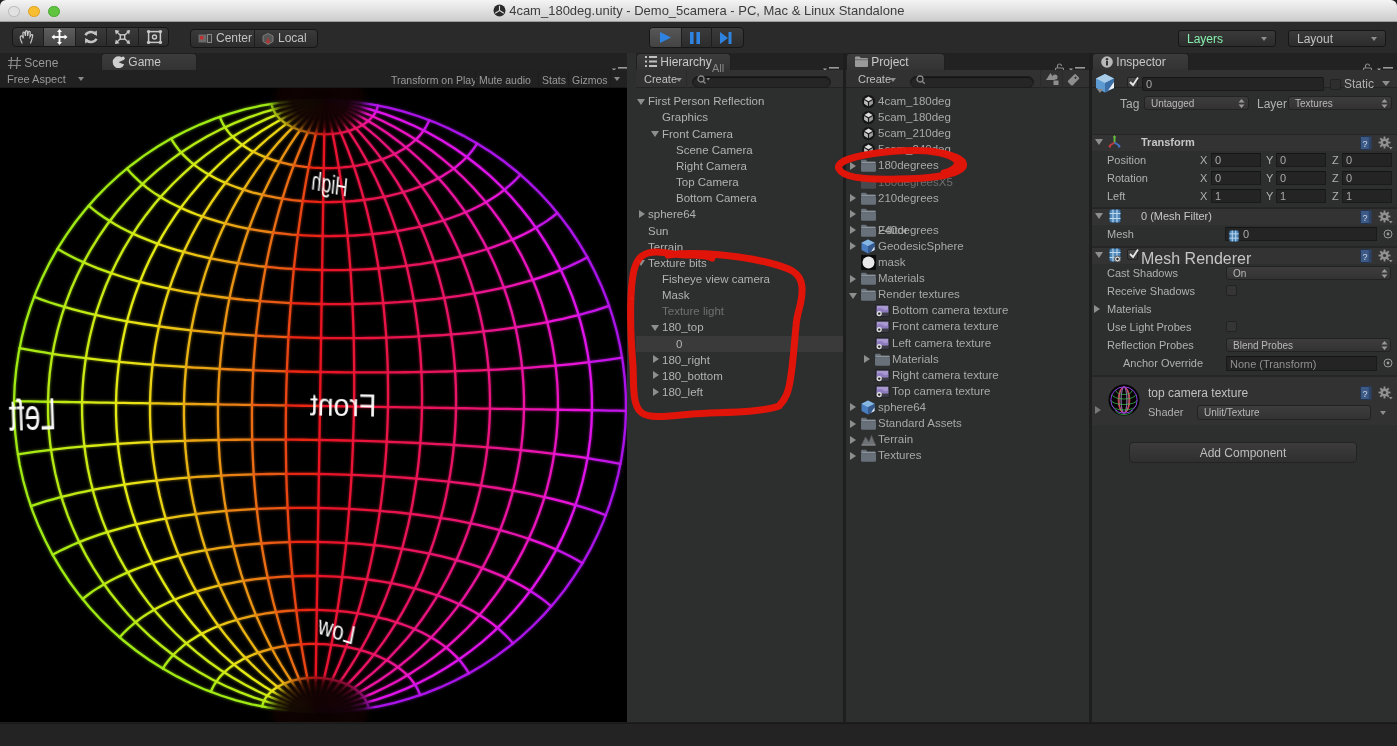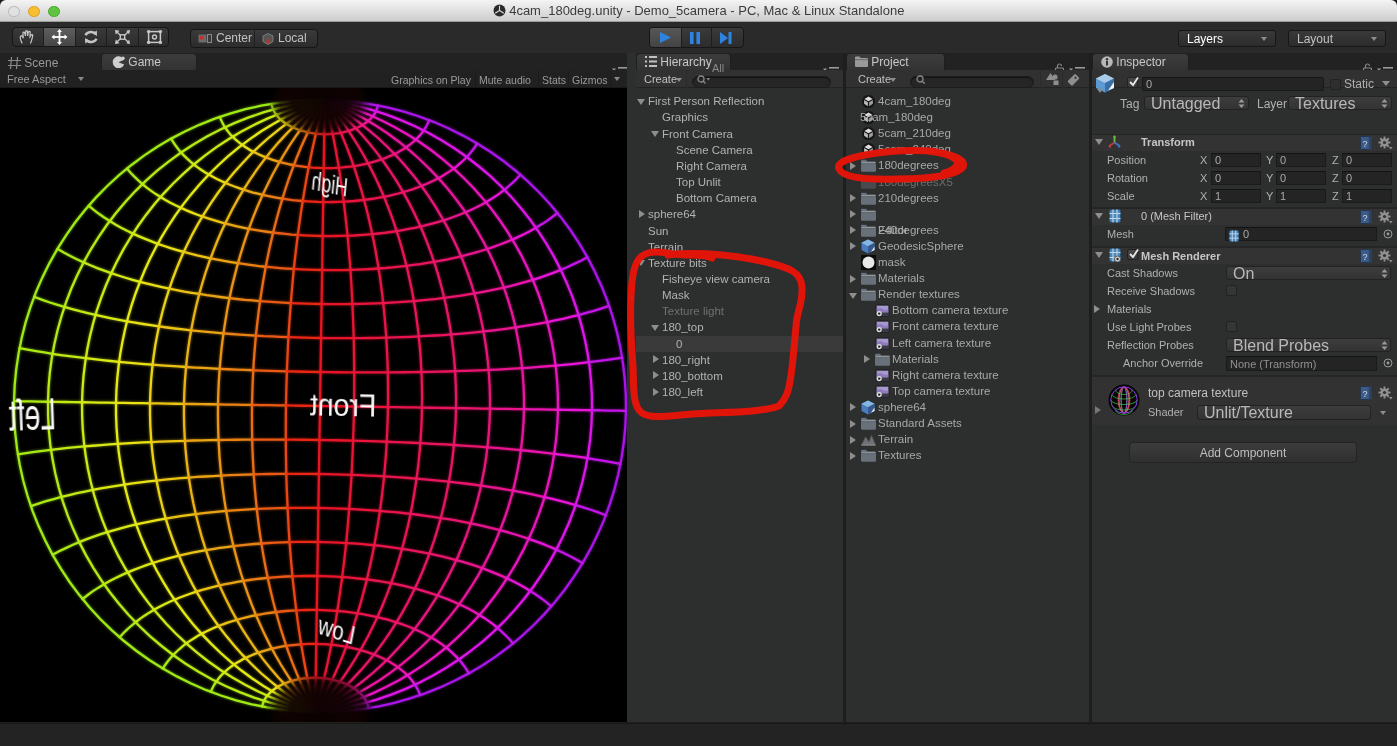--- a/index.html
+++ b/index.html
@@ -16,21 +16,21 @@
 .create{color:#c0c0c0;font-size:11px;position:absolute;top:73px}
 .search{position:absolute;top:75.5px;height:12px;border-radius:7px;background:#262626;border:1px solid #1c1c1c;box-shadow:inset 0 1px 1px rgba(0,0,0,.5)}
 .menu3{position:absolute;color:#a0a0a0}
 .row{position:absolute;height:16px;font-size:11.5px;color:#b2b2b2;white-space:nowrap}
 .tri{position:absolute;width:0;height:0;border-style:solid}
 .trir{border-width:4.5px 0 4.5px 6.5px;border-color:transparent transparent transparent #8e8e8e}
 .trid{border-width:6.5px 4.5px 0 4.5px;border-color:#8e8e8e transparent transparent transparent}
 #statusbar{position:absolute;left:0;top:723px;width:1397px;height:23px;background:#232323;border-top:1px solid #181818}
 .ins-label{position:absolute;font-size:11px;color:#b0b0b0;white-space:nowrap}
 .fld{position:absolute;background:#242424;border:1px solid #1a1a1a;border-top-color:#141414;color:#a8a8a8;font-size:11px;padding-left:3px}
-.dd{position:absolute;background:linear-gradient(#3d3d3d,#333333);border:1px solid #222222;border-radius:3px;color:#b8b8b8;font-size:16px;padding-left:6px}
+.dd{position:absolute;background:linear-gradient(#3d3d3d,#333333);border:1px solid #222222;border-radius:3px;color:#b8b8b8;font-size:10px;padding-left:6px}
 .hdr{position:absolute;left:1092px;width:305px;height:17px;background:#333333;border-top:1px solid #252525;font-size:11px;font-weight:bold;color:#c6c6c6}
 .cb{position:absolute;width:11px;height:11px;background:linear-gradient(#484848,#383838);border:1px solid #222;border-radius:2px}
 </style></head><body>
 <div id="win"></div>
 
 <div id="titlebar">
 <div class="tl" style="left:8px;background:#e1e1e1;border:1px solid #b8b8b8"></div>
 <div class="tl" style="left:28px;background:#f6be30;border:1px solid #dFa023"></div>
 <div class="tl" style="left:48px;background:#61c441;border:1px solid #47a82c"></div>
 <div id="title"><svg width="13" height="13" viewBox="0 0 24 24" style="vertical-align:-2px">
@@ -110,21 +110,21 @@
     </svg>
 <svg class="abs" style="left:689px;top:9.5px" width="12" height="12" viewBox="0 0 12 12">
       <rect x="1" y="0" width="3.6" height="12" fill="#2f83e0"></rect>
       <rect x="7.4" y="0" width="3.6" height="12" fill="#2f83e0"></rect>
     </svg>
 <svg class="abs" style="left:719px;top:9.5px" width="14" height="12" viewBox="0 0 14 12">
       <path d="M1 0 L9 6 L1 12 Z" fill="#2f83e0"></path>
       <rect x="9.5" y="0" width="3" height="12" fill="#2f83e0"></rect>
     </svg>
 <div class="tbtn" style="left:1178px;top:8px;width:98px;height:17px;border-radius:3px"></div>
-<div class="abs" style="left:1187px;top:9.5px;font-size:12px;color:#ffffff">Layers</div>
+<div class="abs" style="left:1187px;top:9.5px;font-size:12px;color:#86efac">Layers</div>
 <div class="tri trid" style="left:1261px;top:15px;border-width:4.5px 3.5px 0 3.5px"></div>
 <div class="tbtn" style="left:1288px;top:8px;width:98px;height:17px;border-radius:3px"></div>
 <div class="abs" style="left:1297px;top:9.5px;font-size:12px;color:#c0c0c0">Layout</div>
 <div class="tri trid" style="left:1371px;top:15px;border-width:4.5px 3.5px 0 3.5px"></div>
 </div>
 <div class="tabstrip" style="left:0;width:635px"></div>
 <div class="tabghost" style="left:8px;top:56px"><svg width="13" height="12" viewBox="0 0 13 12" style="vertical-align:-2px">
       <path d="M3.5 0 L2.5 12 M9.5 0 L8.5 12 M0 3.5 L13 3.5 M0 8.5 L13 8.5" stroke="#8a8a8a" stroke-width="1.2"></path>
     </svg> Scene</div>
 <div class="tab" style="left:101px;width:96px;padding-left:10px;padding-top:1px"><svg width="13" height="12" viewBox="0 0 13 12" style="vertical-align:-2px">
@@ -133,21 +133,21 @@
     </svg> Game</div>
 <div class="menu3" style="left:612px;top:62px"><svg width="16" height="9" viewBox="0 0 16 9">
       <path d="M0 1.5 L4 1.5 L2 4 Z" fill="#999"></path>
       <rect x="6" y="0" width="10" height="1.6" fill="#999"></rect>
       <rect x="6" y="3.4" width="10" height="1.6" fill="#999"></rect>
       <rect x="6" y="6.8" width="10" height="1.6" fill="#999"></rect>
     </svg></div>
 <div class="ptool" style="left:0;width:635px;background:#212121;border-bottom:1px solid #181818"></div>
 <div class="abs" style="left:7px;top:73px;font-size:11px;color:#9a9a9a">Free Aspect</div>
 <div class="tri trid" style="left:78px;top:77px;border-width:4px 3px 0 3px;border-top-color:#8a8a8a"></div>
-<div class="abs" style="left:391px;top:73.5px;font-size:10.5px;color:#9a9a9a">Graphics on Play</div>
+<div class="abs" style="left:391px;top:73.5px;font-size:10.5px;color:#9a9a9a">Transform on Play</div>
 <div class="abs" style="left:479px;top:73.5px;font-size:10.5px;color:#9a9a9a">Mute audio</div>
 <div class="abs" style="left:542px;top:73.5px;font-size:10.5px;color:#9a9a9a">Stats</div>
 <div class="abs" style="left:572px;top:73.5px;font-size:10.5px;color:#9a9a9a">Gizmos</div>
 <div class="abs" style="left:475.0px;top:71px;width:1px;height:17px;background:#1b1b1b"></div>
 <div class="abs" style="left:537.5px;top:71px;width:1px;height:17px;background:#1b1b1b"></div>
 <div class="abs" style="left:567.5px;top:71px;width:1px;height:17px;background:#1b1b1b"></div>
 <div class="abs" style="left:610.0px;top:71px;width:1px;height:17px;background:#1b1b1b"></div>
 <div class="tri trid" style="left:614px;top:77px;border-width:4px 3px 0 3px;border-top-color:#8a8a8a"></div>
 <div class="abs" style="left:0;top:88px;width:627px;height:634px;background:#000;overflow:hidden">
 <svg width="628" height="635" viewBox="0 0 628 635" style="position:absolute;left:0;top:0">
@@ -587,21 +587,21 @@
       <circle cx="7.2" cy="3.6" r="1.1" fill="#333"></circle>
     </g>
   </svg>
 <div class="tri trid" style="left:637px;top:98.7px"></div>
 <div class="row" style="left:648px;top:93.2px;color:#b2b2b2;line-height:16px">First Person Reflection</div>
 <div class="row" style="left:662px;top:109.4px;color:#b2b2b2;line-height:16px">Graphics</div>
 <div class="tri trid" style="left:651px;top:131.0px"></div>
 <div class="row" style="left:662px;top:125.5px;color:#b2b2b2;line-height:16px">Front Camera</div>
 <div class="row" style="left:676px;top:141.7px;color:#b2b2b2;line-height:16px">Scene Camera</div>
 <div class="row" style="left:676px;top:157.8px;color:#b2b2b2;line-height:16px">Right Camera</div>
-<div class="row" style="left:676px;top:174.0px;color:#b2b2b2;line-height:16px">Top Unlit</div>
+<div class="row" style="left:676px;top:174.0px;color:#b2b2b2;line-height:16px">Top Camera</div>
 <div class="row" style="left:676px;top:190.2px;color:#b2b2b2;line-height:16px">Bottom Camera</div>
 <div class="tri trir" style="left:639px;top:209.8px"></div>
 <div class="row" style="left:648px;top:206.3px;color:#b2b2b2;line-height:16px">sphere64</div>
 <div class="row" style="left:648px;top:222.5px;color:#b2b2b2;line-height:16px">Sun</div>
 <div class="row" style="left:648px;top:238.6px;color:#b2b2b2;line-height:16px">Terrain</div>
 <div class="tri trid" style="left:637px;top:260.3px"></div>
 <div class="row" style="left:648px;top:254.8px;color:#b2b2b2;line-height:16px">Texture bits</div>
 <div class="row" style="left:662px;top:271.0px;color:#b2b2b2;line-height:16px">Fisheye view camera</div>
 <div class="row" style="left:662px;top:287.1px;color:#b2b2b2;line-height:16px">Mask</div>
 <div class="row" style="left:662px;top:303.3px;color:#707070;line-height:16px">Texture light</div>
@@ -629,21 +629,21 @@
 <div class="abs" style="left:861px;top:110.1px;width:15px;height:15px;">
     <svg width="15" height="15" viewBox="0 0 24 24" style="position:absolute;left:0;top:0">
       <circle cx="12" cy="12" r="10.5" fill="#151515"></circle>
       <g fill="#e8e8e8">
         <path d="M12 4 L18.5 8 L12 11.5 L5.5 8 Z" opacity="0.95"></path>
         <path d="M5 9.5 L11 13 L11 19.5 L5 15.5 Z" opacity="0.8"></path>
         <path d="M19 9.5 L13 13 L13 19.5 L19 15.5 Z" opacity="0.65"></path>
       </g>
     </svg>
   </div>
-<div class="row" style="left:860px;top:110.1px;color:#a8a8a8;line-height:15.5px">5cam_180deg</div>
+<div class="row" style="left:878px;top:110.1px;color:#a8a8a8;line-height:15.5px">5cam_180deg</div>
 <div class="abs" style="left:861px;top:126.2px;width:15px;height:15px;">
     <svg width="15" height="15" viewBox="0 0 24 24" style="position:absolute;left:0;top:0">
       <circle cx="12" cy="12" r="10.5" fill="#151515"></circle>
       <g fill="#e8e8e8">
         <path d="M12 4 L18.5 8 L12 11.5 L5.5 8 Z" opacity="0.95"></path>
         <path d="M5 9.5 L11 13 L11 19.5 L5 15.5 Z" opacity="0.8"></path>
         <path d="M19 9.5 L13 13 L13 19.5 L19 15.5 Z" opacity="0.65"></path>
       </g>
     </svg>
   </div>
@@ -898,21 +898,21 @@
 <div class="fld" style="left:1276px;top:153px;width:50px;height:14px;line-height:13px">0</div>
 <div class="ins-label" style="left:1332px;top:154px">Z</div>
 <div class="fld" style="left:1342px;top:153px;width:50px;height:14px;line-height:13px">0</div>
 <div class="ins-label" style="left:1107px;top:172px">Rotation</div>
 <div class="ins-label" style="left:1200px;top:172px">X</div>
 <div class="fld" style="left:1211px;top:171px;width:50px;height:14px;line-height:13px">0</div>
 <div class="ins-label" style="left:1266px;top:172px">Y</div>
 <div class="fld" style="left:1276px;top:171px;width:50px;height:14px;line-height:13px">0</div>
 <div class="ins-label" style="left:1332px;top:172px">Z</div>
 <div class="fld" style="left:1342px;top:171px;width:50px;height:14px;line-height:13px">0</div>
-<div class="ins-label" style="left:1107px;top:190px">Scale</div>
+<div class="ins-label" style="left:1107px;top:190px">Left</div>
 <div class="ins-label" style="left:1200px;top:190px">X</div>
 <div class="fld" style="left:1211px;top:189px;width:50px;height:14px;line-height:13px">1</div>
 <div class="ins-label" style="left:1266px;top:190px">Y</div>
 <div class="fld" style="left:1276px;top:189px;width:50px;height:14px;line-height:13px">1</div>
 <div class="ins-label" style="left:1332px;top:190px">Z</div>
 <div class="fld" style="left:1342px;top:189px;width:50px;height:14px;line-height:13px">1</div>
 <div class="abs" style="left:1092px;top:207px;width:305px;height:1px;background:#262626"></div>
 <div class="hdr" style="top:208px"></div>
 <div class="tri trid" style="left:1095px;top:213px;border-width:6px 4.5px 0 4.5px"></div>
 <div class="abs" style="left:1108px;top:209px"><svg width="14" height="14" viewBox="0 0 14 14">
@@ -958,21 +958,21 @@
 <div class="abs" style="left:1108px;top:248px"><svg width="14" height="14" viewBox="0 0 14 14">
       <rect x="1.5" y="0.5" width="11" height="13" rx="2" fill="#4e86b8" stroke="#2c5070"></rect>
       <path d="M1.5 4.5 L12.5 4.5 M1.5 9.5 L12.5 9.5 M5 0.5 L5 13.5 M9 0.5 L9 13.5" stroke="#bcd8ec" stroke-width="1.1"></path>
       <circle cx="9.5" cy="11" r="3" fill="#ddd" stroke="#555"></circle>
       <circle cx="9.5" cy="11" r="1.2" fill="#222"></circle>
     </svg></div>
 <div class="cb" style="left:1127px;top:249px"></div>
 <svg class="abs" style="left:1128px;top:248px" width="12" height="12" viewBox="0 0 12 12">
     <path d="M2 6 L5 9 L10 1.5" fill="none" stroke="#e8e8e8" stroke-width="1.8"></path>
   </svg>
-<div class="abs" style="left:1141px;top:250px;font-size:11px;font-weight:bold;color:#c6c6c6">Mesh Renderer</div>
+<div class="abs" style="left:1141px;top:250px;font-size:16px;font-weight:normal;color:#c6c6c6">Mesh Renderer</div>
 <svg class="abs" style="left:1360px;top:249px" width="13" height="14" viewBox="0 0 13 14">
     <rect x="0.5" y="0.5" width="10" height="13" rx="1" fill="#3d5a86" stroke="#23354e"></rect>
     <rect x="8.8" y="0.5" width="2.8" height="13" fill="#2c4266"></rect>
     <text x="5" y="10.5" font-size="9" fill="#cdd8e8" text-anchor="middle" font-family="Liberation Sans">?</text>
   </svg>
 <svg class="abs" style="left:1378px;top:249px" width="15" height="14" viewBox="0 0 15 14">
     <g fill="#909090">
       <circle cx="6.5" cy="6.5" r="4"></circle>
       <g stroke="#909090" stroke-width="1.8">
         <path d="M6.5 6.5 L12.50 6.50"></path>

